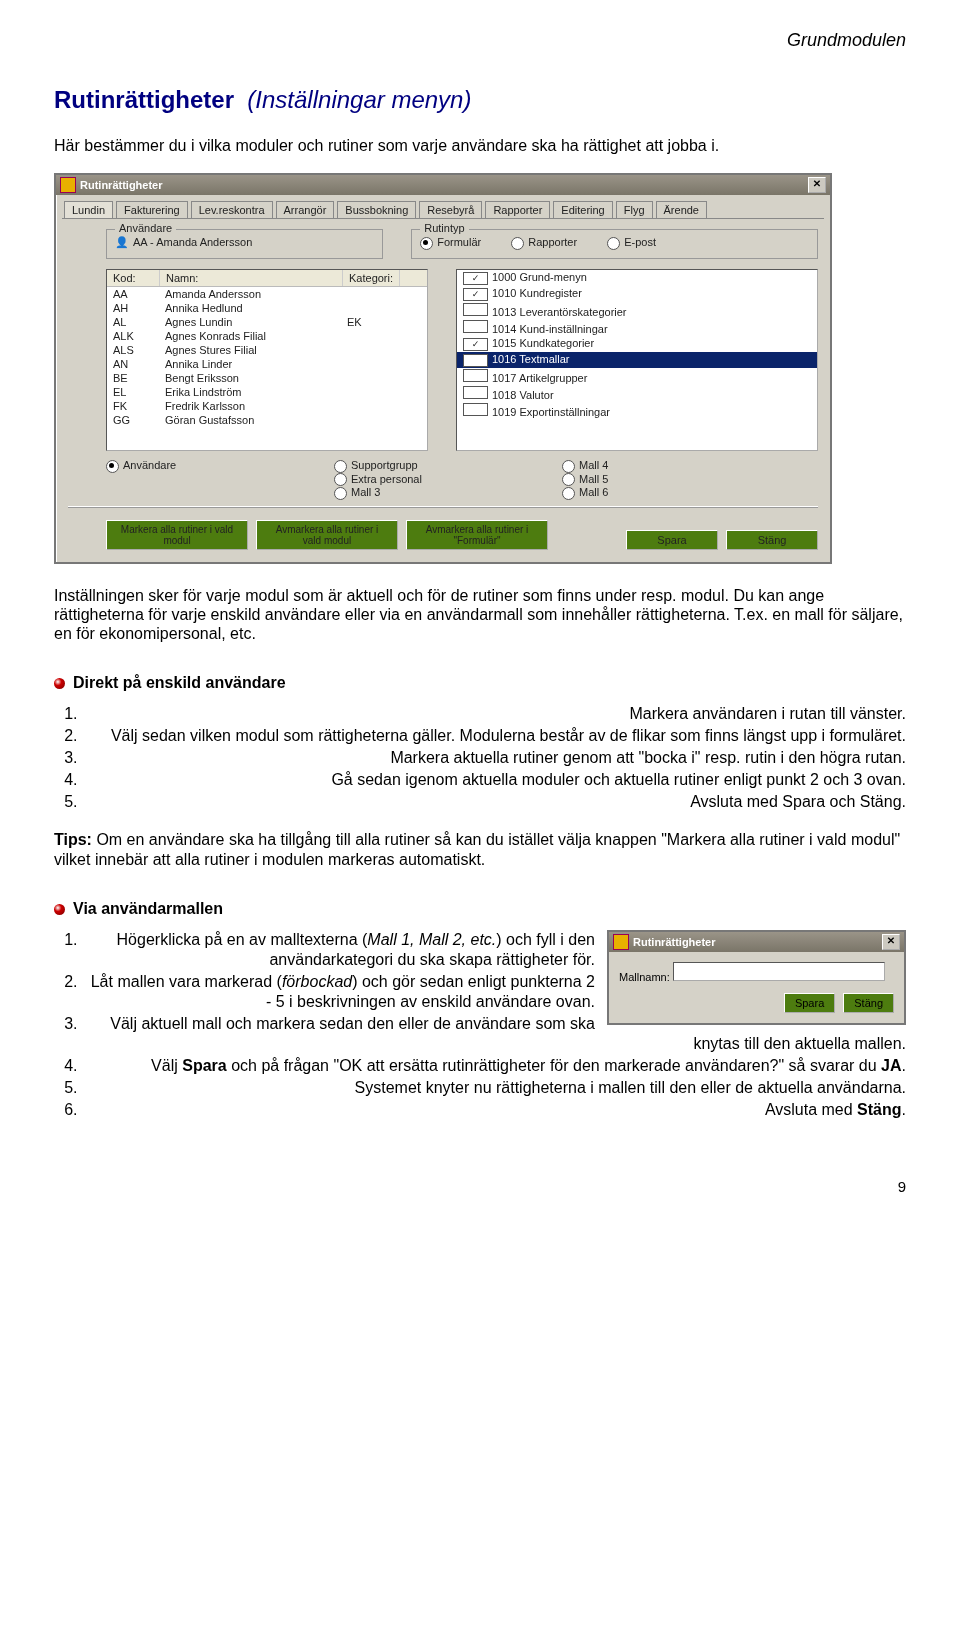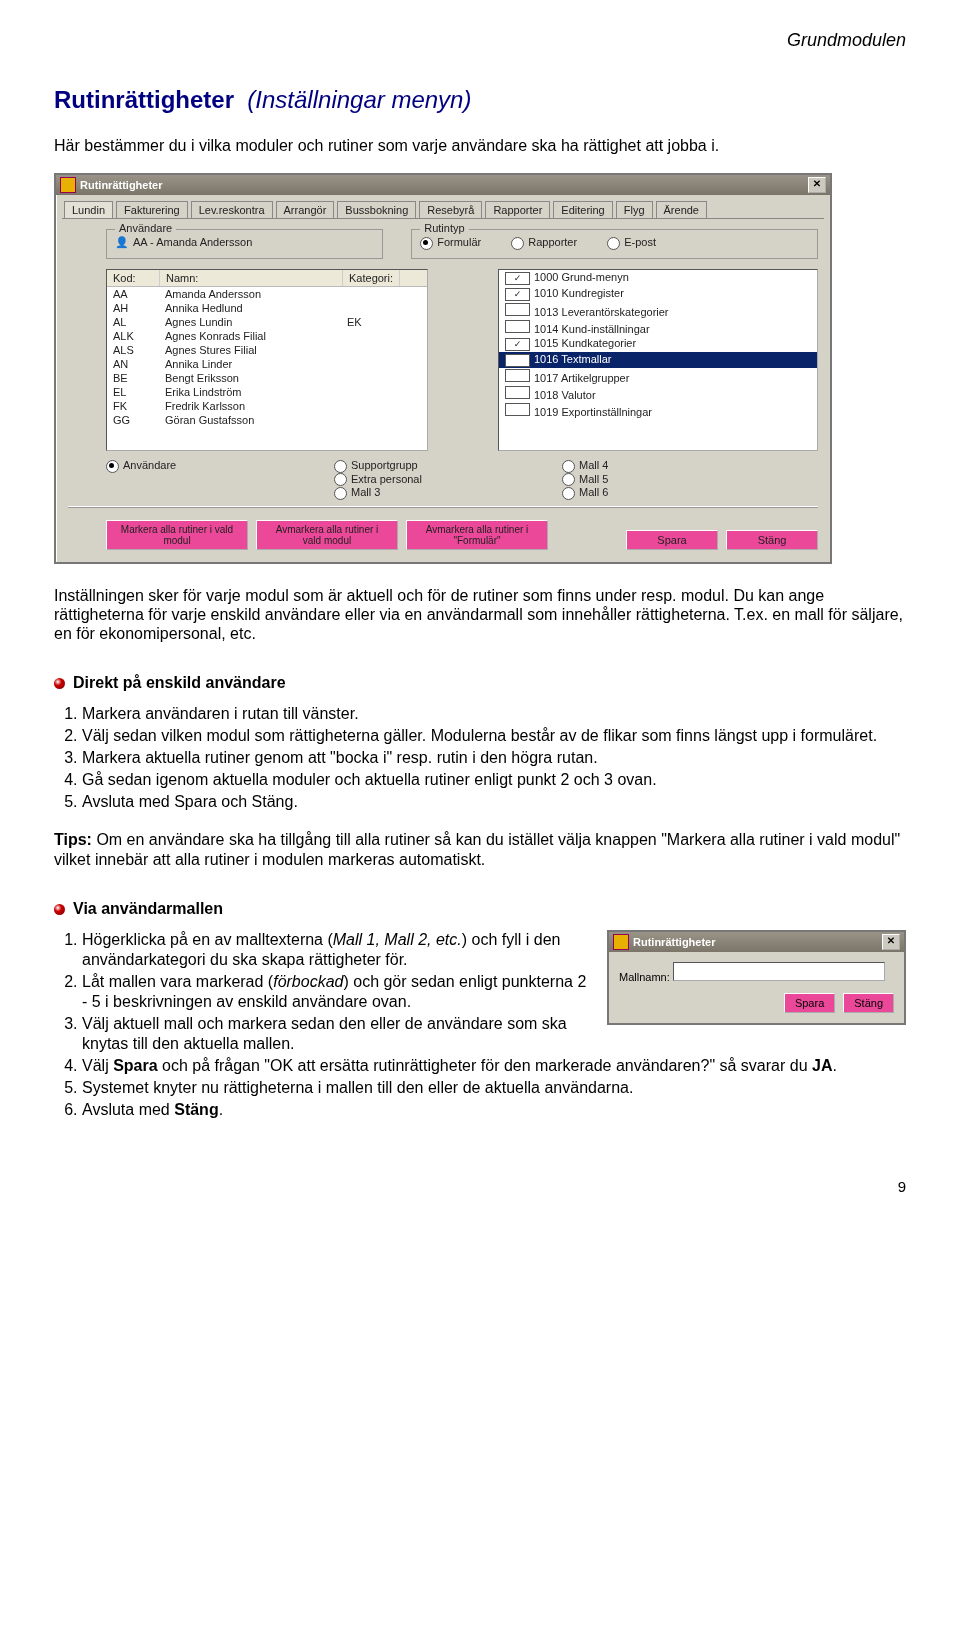--- a/index.html
+++ b/index.html
@@ -41,21 +41,21 @@
     width:11px;height:11px;border-radius:50%;
     background:radial-gradient(circle at 35% 35%,#fff,#c00 35%,#700);
     margin-right:8px;
     vertical-align:middle;
   }
   ol.num{
     margin:0 0 18px 28px;
     padding:0;
     line-height:1.25;
   }
-  ol.num li{margin-bottom:2px;}
+  ol.num li{margin-bottom:2px;text-align:right;}
   .tips{margin-top:18px;line-height:1.25;}
   .footer-pn{text-align:right;font-size:15px;margin-top:40px;}
 
   
   .win{
     border:2px solid #777;
     background:#d5d2c8;
     font-family:Tahoma,Arial,sans-serif;
     font-size:11px;
     color:#222;
@@ -98,21 +98,21 @@
   }
   .listbox .hdr{display:flex;background:#ece9d8;border-bottom:1px solid #bbb;}
   .listbox .hdr span{padding:2px 6px;border-right:1px solid #ccc;}
   .listbox .li{display:flex;padding:1px 0;}
   .listbox .li span{padding:0 6px;}
   .listbox .li.sel{background:#0a246a;color:#fff;}
   .chk{width:11px;height:11px;border:1px solid #555;background:#fff;display:inline-block;margin-right:4px;text-align:center;font-size:9px;line-height:10px;}
   .radio{width:11px;height:11px;border:1px solid #555;border-radius:50%;background:#fff;display:inline-block;margin-right:4px;position:relative;vertical-align:middle;}
   .radio.on::after{content:"";position:absolute;top:2px;left:2px;width:5px;height:5px;border-radius:50%;background:#000;}
   .btn{
-    background:#ec4899;border:1px outset #fff;padding:3px 10px;font-size:11px;
+    background:#4d7c0f;border:1px outset #fff;padding:3px 10px;font-size:11px;
     display:inline-block;text-align:center;
   }
   .btngrp{display:flex;gap:8px;margin-top:6px;}
   .winline{border-top:1px solid #fff;border-bottom:1px solid #999;margin:6px 0;}
   .usericon{width:14px;height:14px;display:inline-block;margin-right:4px;vertical-align:middle;}
   .usericon::before{content:"👤";font-size:11px;}
 
   
   .minidialog{
     border:2px solid #777;background:#d5d2c8;width:295px;
@@ -224,21 +224,21 @@
                 <span class="col-namn">Fredrik Karlsson</span>
                 <span></span>
               </div>
               <div class="li">
                 <span class="col-kod">GG</span>
                 <span class="col-namn">Göran Gustafsson</span>
                 <span></span>
               </div>
             </div>
         </div>
-        <div class="listbox" style="flex:1;height:180px;margin-left:42px;">
+        <div class="listbox" style="flex:1;height:180px;">
           <div id="rutinrows">
               <div class="li">
                 <span><span class="chk">✓</span>1000 Grund-menyn</span>
               </div>
               <div class="li">
                 <span><span class="chk">✓</span>1010 Kundregister</span>
               </div>
               <div class="li">
                 <span><span class="chk"></span>1013 Leverantörskategorier</span>
               </div>

